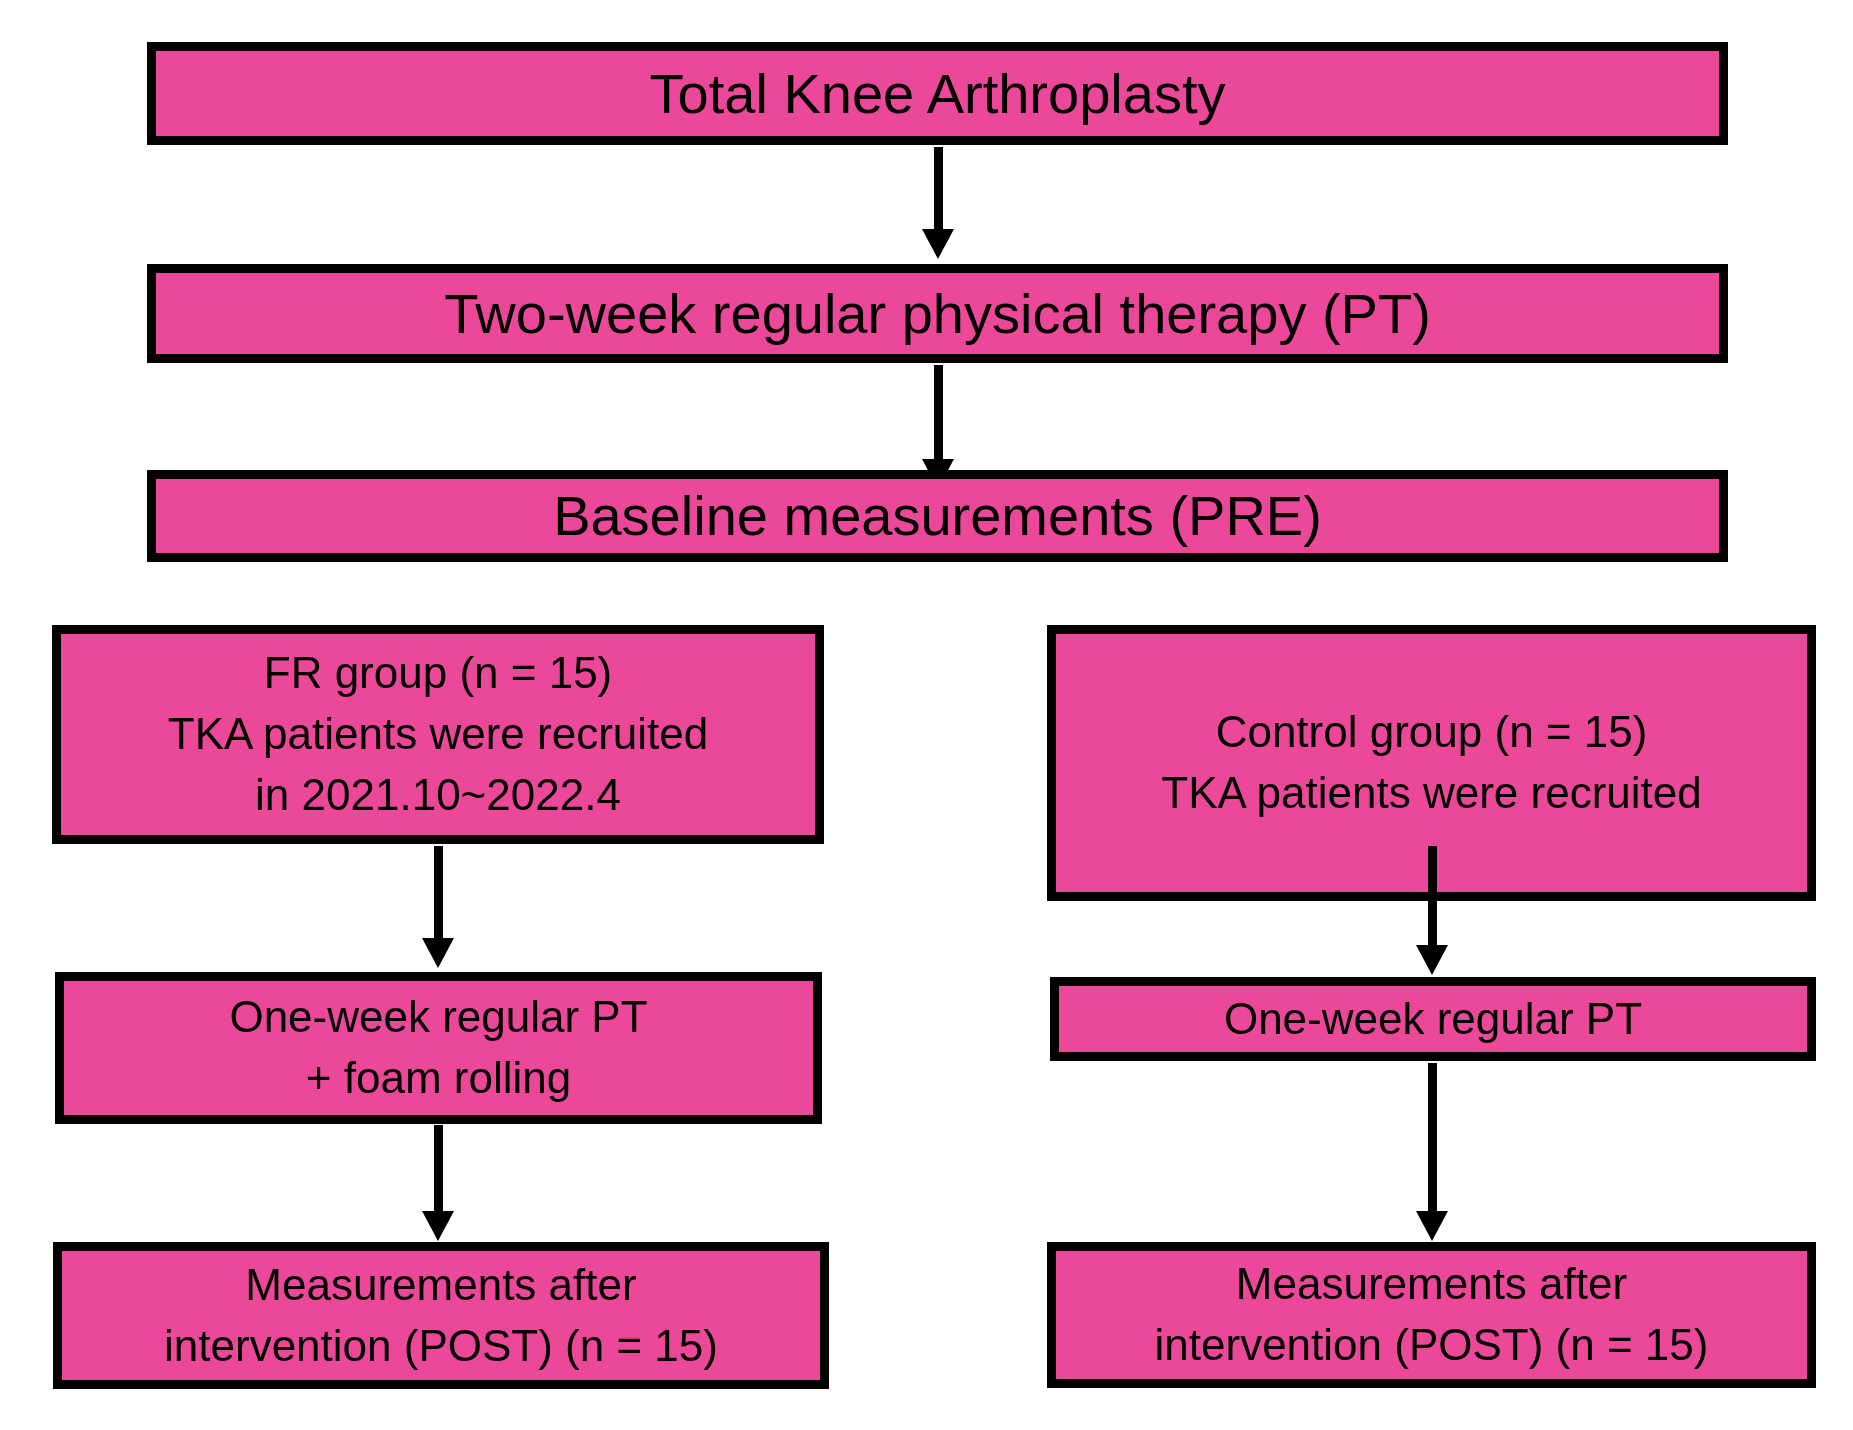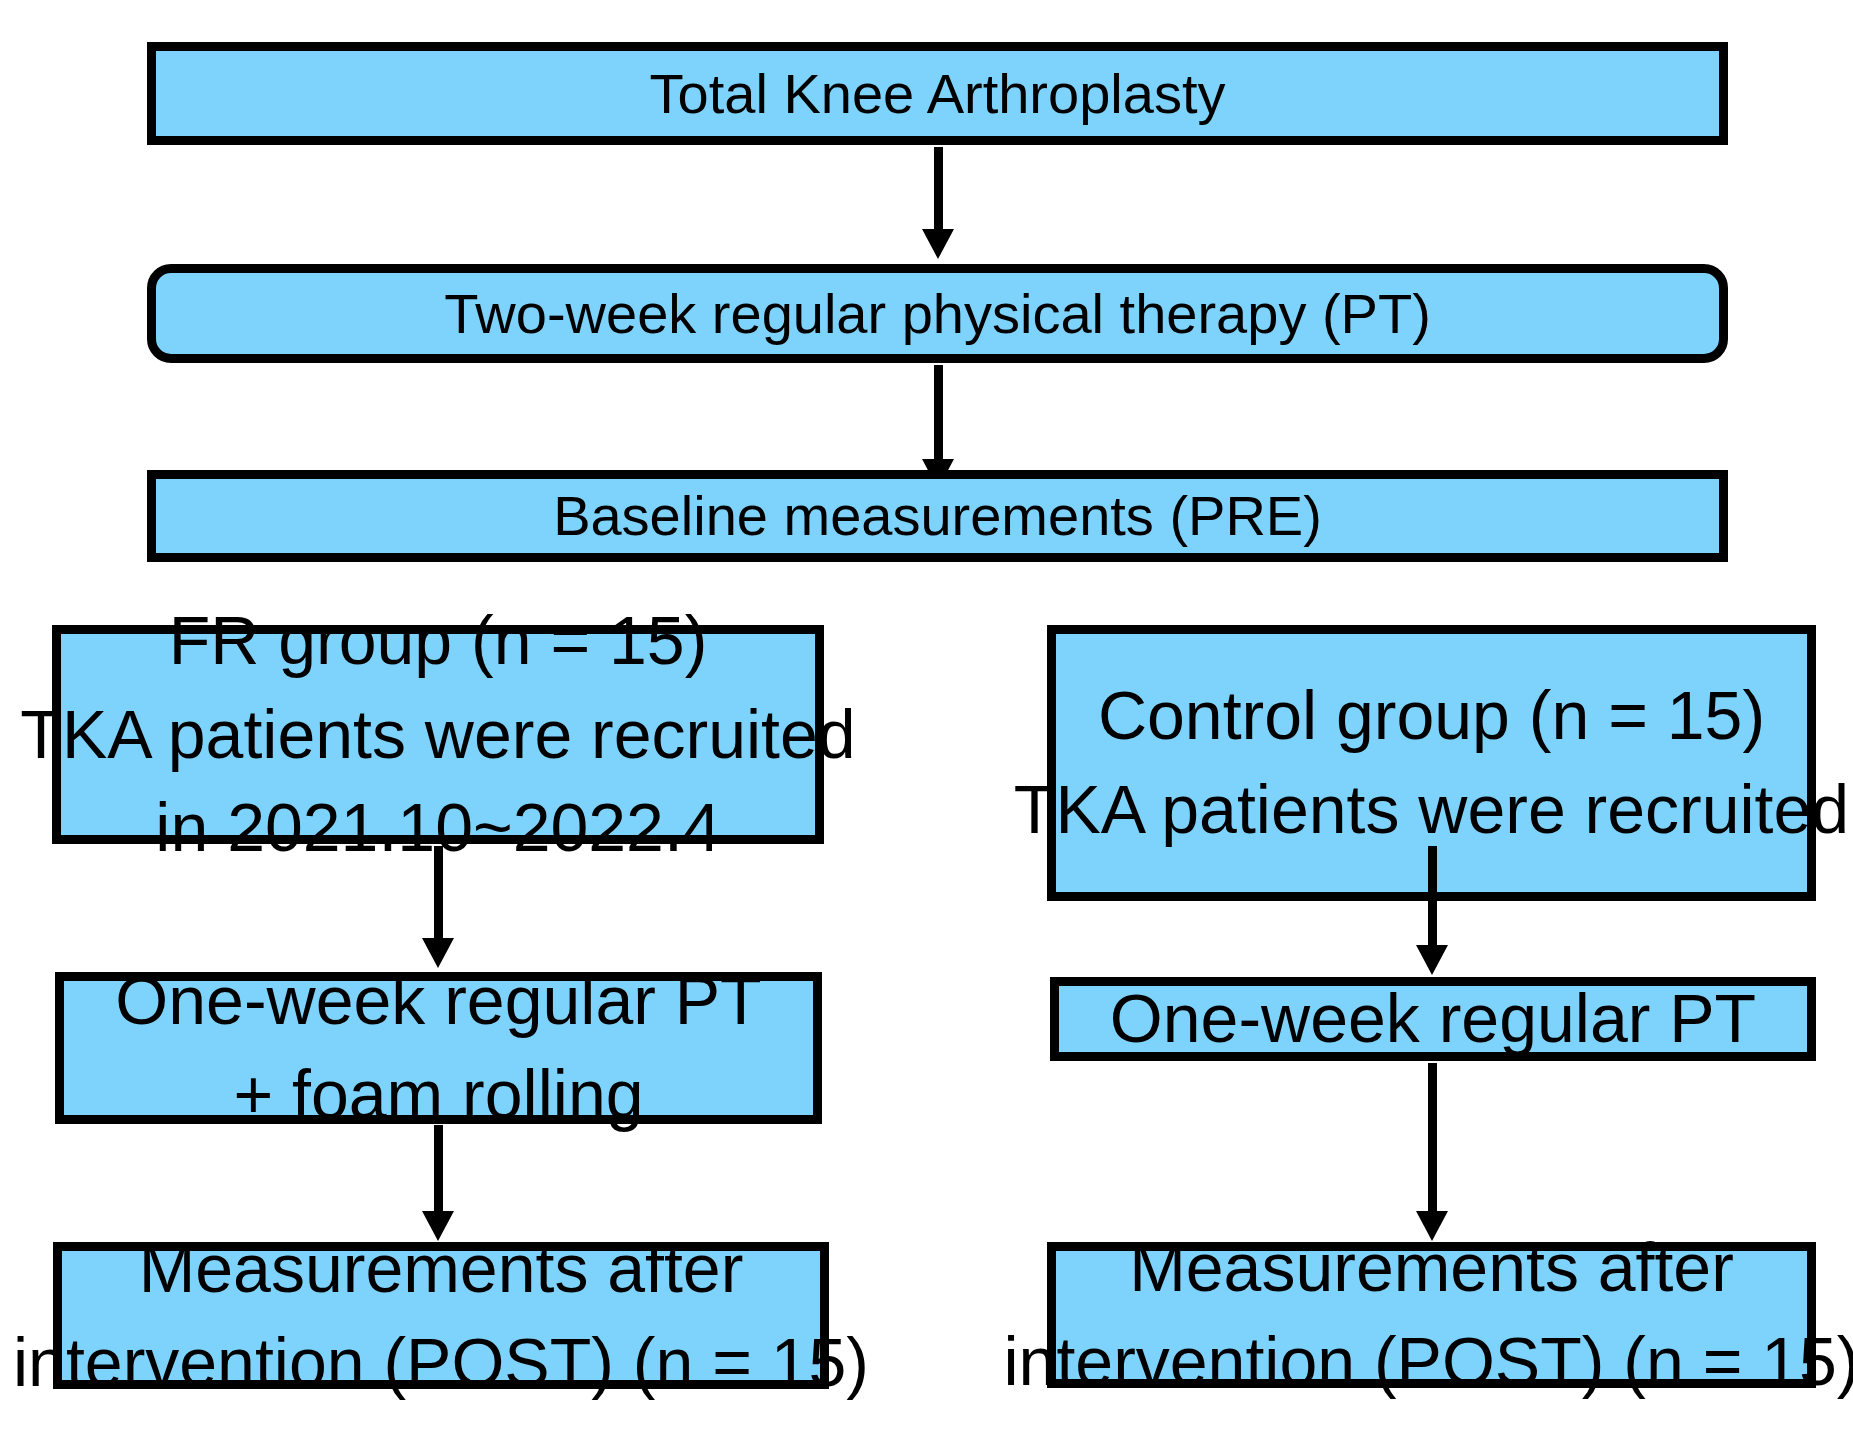--- a/index.html
+++ b/index.html
@@ -13,28 +13,28 @@
     height: 1430px;
     background: #ffffff;
     font-family: "Liberation Sans", sans-serif;
     color: #000000;
     overflow: hidden;
   }
   .node {
     position: absolute;
     box-sizing: border-box;
     border: 9px solid #000000;
-    background: #7dd3fc;
+    background: #ec4899;
     display: flex;
     flex-direction: column;
     align-items: center;
     justify-content: center;
   }
   .node.wide { font-size: 56px; line-height: 1.25; }
-  .node.col  { font-size: 68px; line-height: 1.38; }
+  .node.col  { font-size: 44px; line-height: 1.38; }
   .node .line { white-space: nowrap; }
   .arrow {
     position: absolute;
     width: 32px;
     display: flex;
     flex-direction: column;
     align-items: center;
   }
   .arrow .shaft {
     width: 9px;
@@ -56,21 +56,21 @@
 
   <div class="node wide" style="left:147px; top:42px; width:1581px; height:103px;">
     <div class="line">Total Knee Arthroplasty</div>
   </div>
 
   <div class="arrow" style="left:922px; top:147px; height:112px;">
     <div class="shaft"></div>
     <div class="head"></div>
   </div>
 
-  <div class="node wide" style="left:147px; top:264px; width:1581px; height:99px;border-radius:24px;">
+  <div class="node wide" style="left:147px; top:264px; width:1581px; height:99px;">
     <div class="line">Two-week regular physical therapy (PT)</div>
   </div>
 
   <div class="arrow" style="left:922px; top:365px; height:124px;">
     <div class="shaft"></div>
     <div class="head"></div>
   </div>
 
   <div class="node wide" style="left:147px; top:470px; width:1581px; height:92px;">
     <div class="line">Baseline measurements (PRE)</div>

